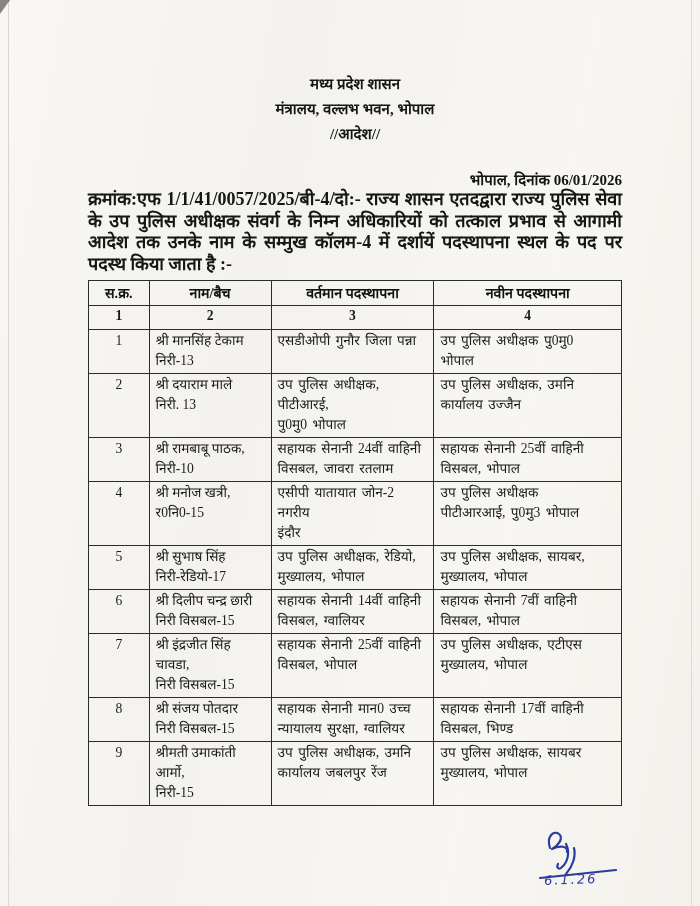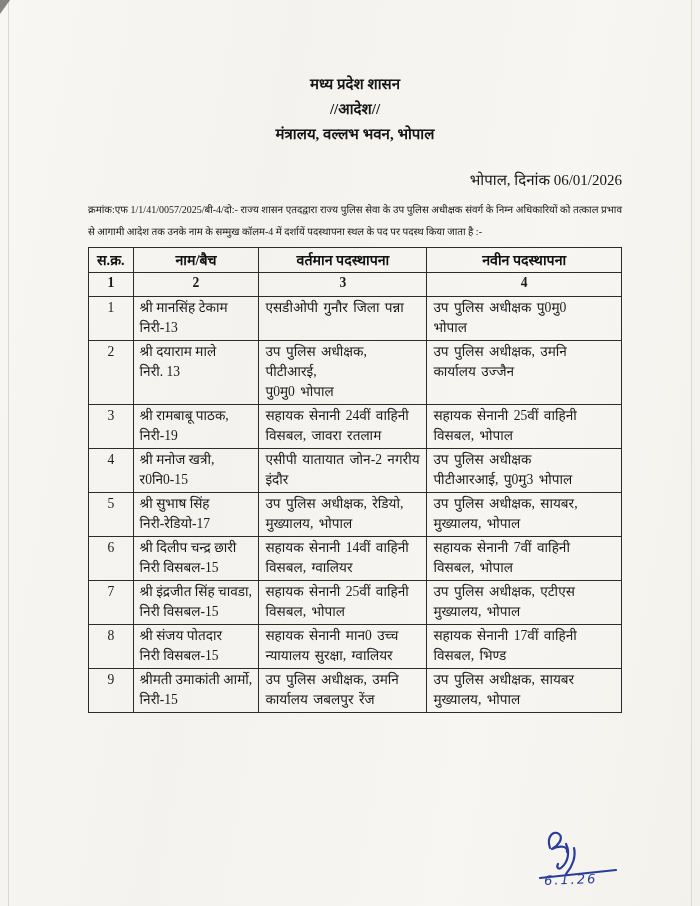--- a/index.html
+++ b/index.html
@@ -13,34 +13,34 @@
     position:relative;width:700px;height:906px;
     background:linear-gradient(100deg,#f8f7f4 0%,#f3f2ee 35%,#f7f6f2 70%,#f2f1ec 100%);
     color:#1b1b1b;overflow:hidden;
   }
   .paper-edge-left{position:absolute;left:8px;top:0;width:1px;height:906px;background:#d9d7d0;}
   .paper-edge-right{position:absolute;left:691px;top:0;width:1px;height:906px;background:#dcdad3;}
   .corner-mark{position:absolute;left:0;top:0;width:0;height:0;
     border-top:14px solid rgba(40,40,40,.55);border-right:10px solid transparent;}
   .content{position:absolute;left:88px;top:72px;width:534px;}
   .doc-header{text-align:center;font-weight:bold;font-size:15px;line-height:25px;color:#151515;}
-  .date-line{text-align:right;font-weight:normal;font-size:15px;margin-top:22px;color:#141414;}
+  .date-line{text-align:right;font-weight:bold;font-size:15px;margin-top:22px;color:#141414;}
   .order-para{
-    text-align:justify;font-size:10px;line-height:21.5px;margin-top:10px;color:#161616;
+    text-align:justify;font-size:18px;line-height:21.5px;color:#161616;font-weight:bold;
   }
   table.postings{
     border-collapse:collapse;width:534px;margin-top:5px;
   }
   table.postings th,table.postings td{
     border:1.5px solid #2c2c2c;
     padding:1px 6px 2px 6px;
     vertical-align:top;
     font-size:13.6px;line-height:20px;color:#1a1a1a;
   }
-  table.postings th{font-weight:bold;text-align:center;font-size:14.2px;padding:2px 8px;color:#111;}
+  table.postings th{font-weight:bold;text-align:center;font-size:14.2px;padding:2px 16px;color:#111;}
   tr.num-row td{font-weight:bold;text-align:center;height:20px;line-height:18px;}
   .col-sn{width:40px;}
   .col-name{width:127px;}
   .col-cur{width:170px;}
   .col-new{width:197px;}
   td.sn{text-align:center;}
   td .cell-text{white-space:pre-line;}
   td.cur .cell-text,td.new .cell-text{word-spacing:2px;}
   tbody.data-rows td{height:40px;}
   .signature-block{position:absolute;left:516px;top:826px;width:130px;height:76px;}
@@ -56,22 +56,22 @@
 
 <div class="paper">
   <div class="paper-edge-left"></div>
   <div class="paper-edge-right"></div>
   <div class="corner-mark"></div>
 
   <div class="content">
 
     <div class="doc-header">
       <div>मध्य प्रदेश शासन</div>
+      <div>मंत्रालय, वल्लभ भवन, भोपाल</div>
       <div>//आदेश//</div>
-      <div>मंत्रालय, वल्लभ भवन, भोपाल</div>
     </div>
 
     <div class="date-line">भोपाल, दिनांक 06/01/2026</div>
 
     <div class="order-para">क्रमांक:एफ 1/1/41/0057/2025/बी-4/दो:- राज्य शासन एतदद्वारा राज्य पुलिस सेवा के उप पुलिस अधीक्षक संवर्ग के निम्न अधिकारियों को तत्काल प्रभाव से आगामी आदेश तक उनके नाम के सम्मुख कॉलम-4 में दर्शायें पदस्थापना स्थल के पद पर पदस्थ किया जाता है :-</div>
 
     <table class="postings">
       <colgroup>
         <col class="col-sn">
           <col class="col-name">
@@ -119,21 +119,21 @@
             </td>
           <td class="new">
               <div class="cell-text">उप पुलिस अधीक्षक, उमनि
 कार्यालय उज्जैन</div>
             </td>
         </tr>
         <tr>
           <td class="sn">3</td>
           <td>
               <div class="cell-text">श्री रामबाबू पाठक,
-निरी-19</div>
+निरी-10</div>
             </td>
           <td class="cur">
               <div class="cell-text">सहायक सेनानी 24वीं वाहिनी
 विसबल, जावरा रतलाम</div>
             </td>
           <td class="new">
               <div class="cell-text">सहायक सेनानी 25वीं वाहिनी
 विसबल, भोपाल</div>
             </td>
         </tr>

